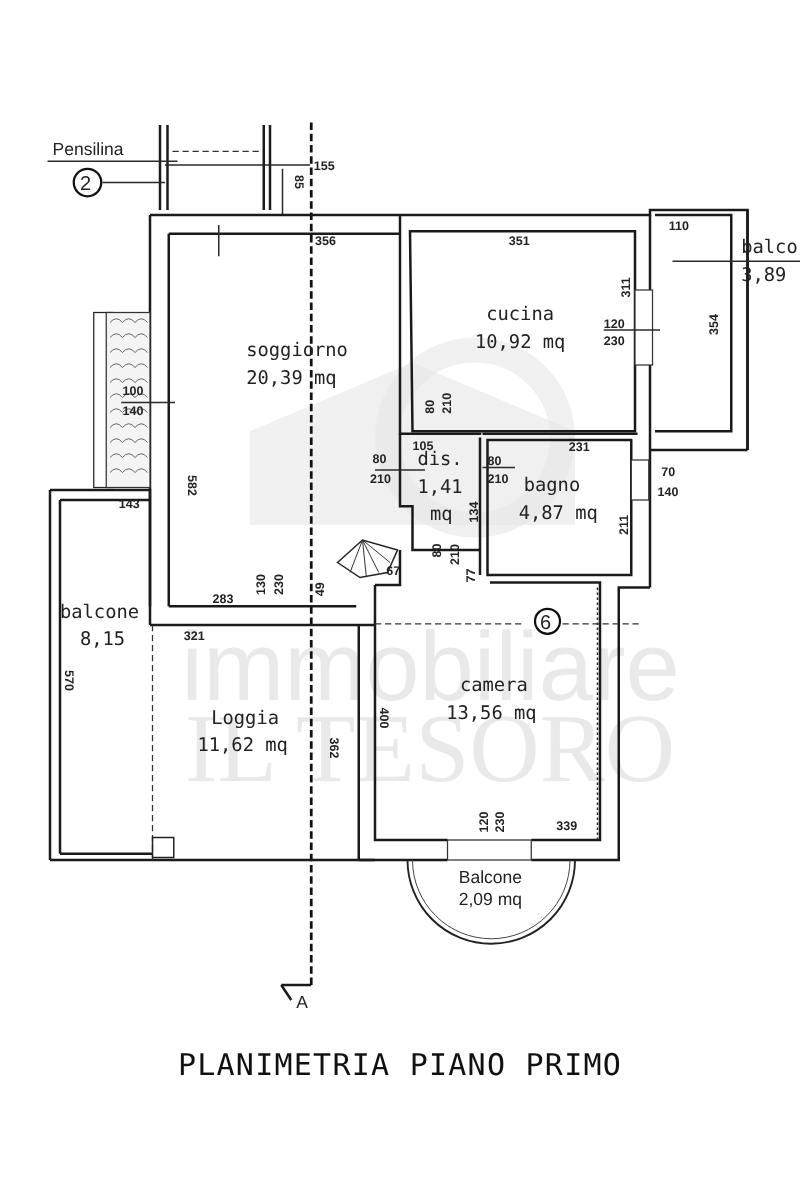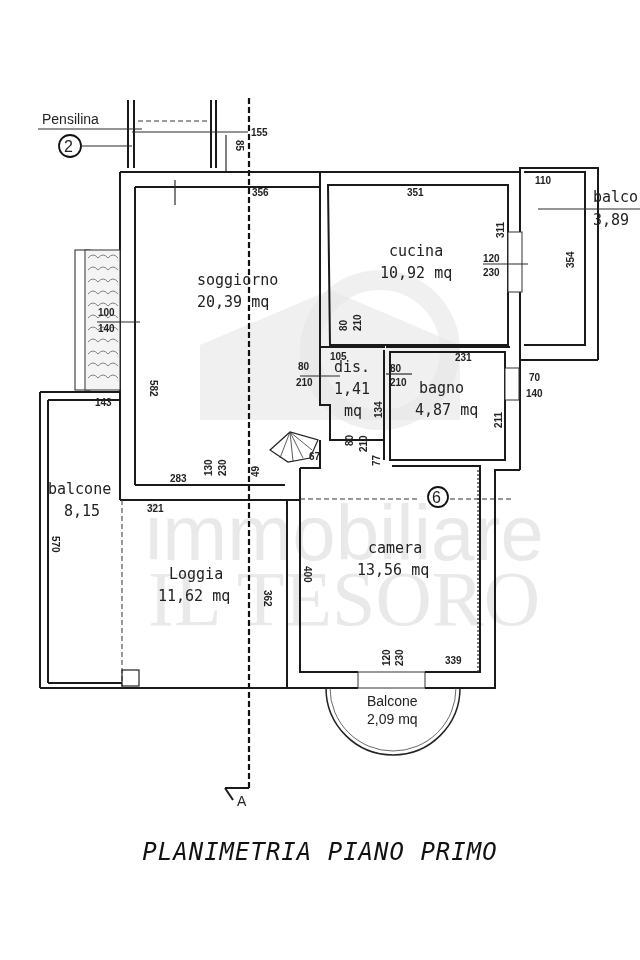--- a/index.html
+++ b/index.html
@@ -8,21 +8,21 @@
   .wall { fill: none; stroke: #1a1a1a; stroke-width: 2; }
   .wall-thin { fill: none; stroke: #2a2a2a; stroke-width: 1.2; }
   .dash { fill: none; stroke: #111; stroke-width: 2.2; stroke-dasharray: 6 3; }
   .dash-thin { fill: none; stroke: #333; stroke-width: 1; stroke-dasharray: 5 3; }
   .room-label { font-family: "DejaVu Sans Mono", monospace; font-size: 15px; fill: #222; }
   .dim { font-family: "Liberation Sans", sans-serif; font-size: 10px; fill: #222; font-weight: bold; }
   .plain-label { font-family: "Liberation Sans", sans-serif; font-size: 14px; fill: #222; }
   .wm { font-family: "Liberation Sans", sans-serif; font-size: 78px; fill: #d8d8d8; opacity: 0.55; }
   .wm2 { font-family: "Liberation Serif", serif; font-size: 78px; fill: #d8d8d8; opacity: 0.55; }
   .title { position: absolute; left: 0; width: 640px; top: 838px; text-align: center;
-           font-family: "DejaVu Sans Mono", monospace; font-style: italic; font-size: 24px; color: #111; letter-spacing: 1px; }
+           font-family: "DejaVu Sans Mono", monospace; font-size: 24px; color: #111; letter-spacing: 1px; }
 </style>
 </head>
 <body>
 
 <svg id="plan" viewBox="0 0 640 960" xmlns="http://www.w3.org/2000/svg">
 
   <g>
     <path d="M200 345 L330 290 L460 345 L460 420 L200 420 Z" fill="#e6e6e6" opacity="0.6"></path>
     <circle cx="380" cy="350" r="70" fill="none" stroke="#e6e6e6" stroke-width="20" opacity="0.6"></circle>
     <text class="wm" x="145" y="560">immobiliare</text>

